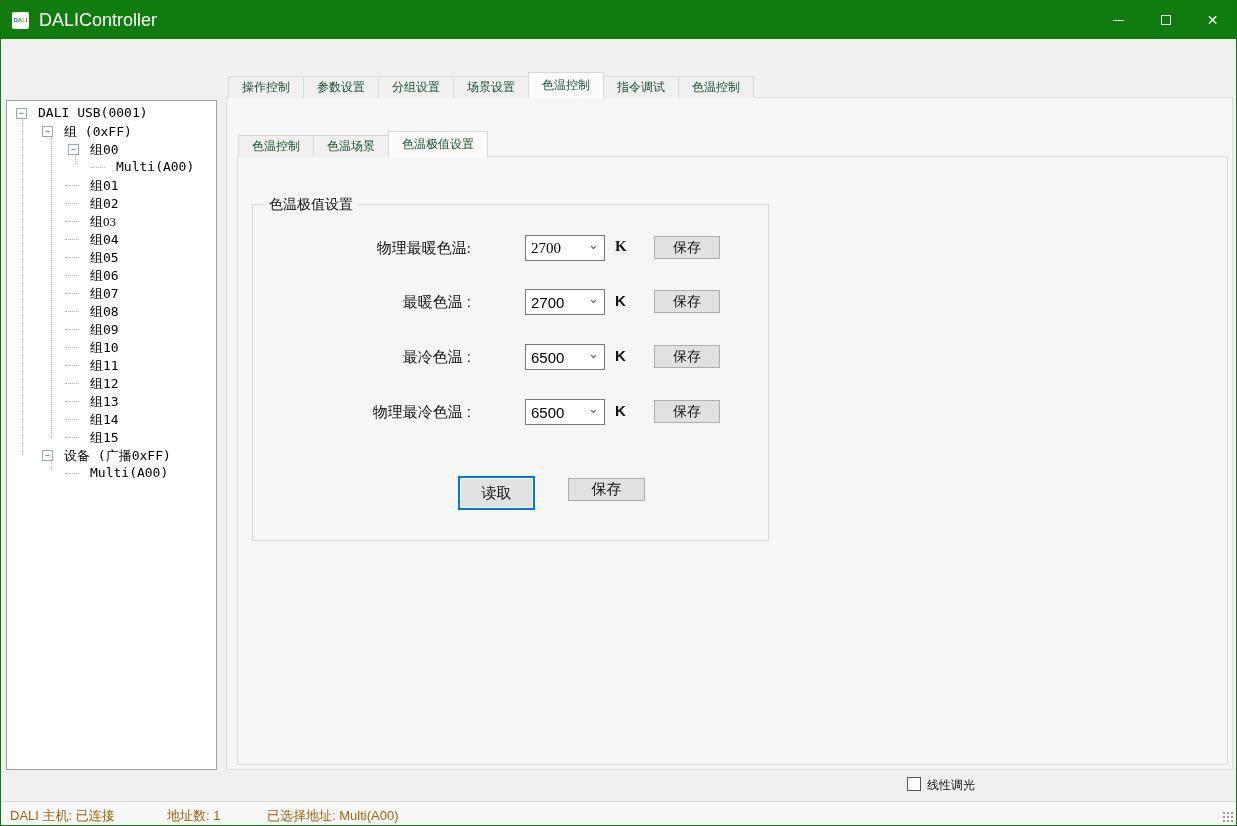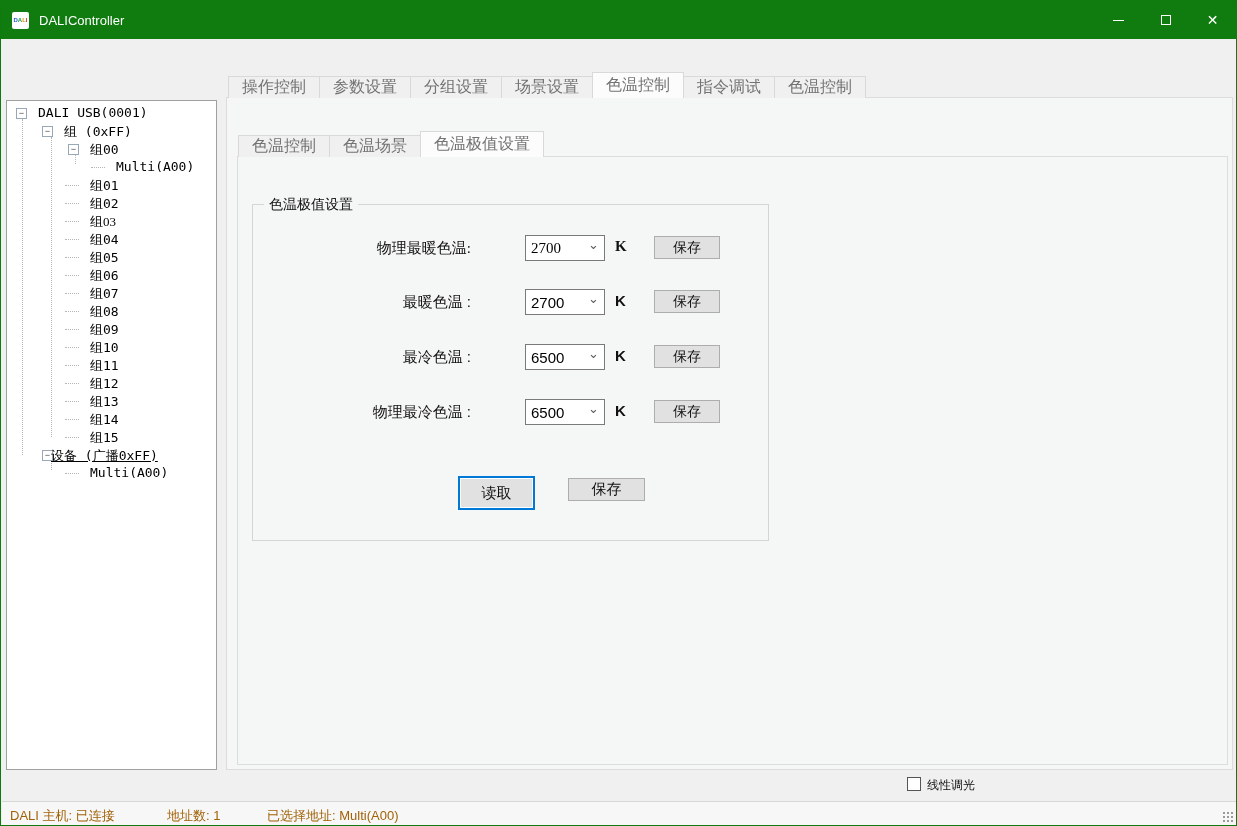--- a/index.html
+++ b/index.html
@@ -3,21 +3,21 @@
 <meta charset="utf-8">
 <style>
   * { margin:0; padding:0; box-sizing:border-box; }
   html,body { width:1237px; height:826px; font-family:"Liberation Sans","DejaVu Sans",sans-serif; }
   .window { position:relative; width:1237px; height:826px; background:#f0f0f0; border:1px solid #0e7a10; overflow:hidden; }
 
   
   .titlebar { position:absolute; left:0; top:0; width:100%; height:38px; background:#107c10; display:flex; align-items:center; }
   .app-icon { width:17px; height:17px; margin-left:11px; background:#fff; border-radius:2px; display:flex; align-items:center; justify-content:center; font-size:6px; font-weight:bold; letter-spacing:0; line-height:1; }
   .app-icon .d{color:#1f5fbf}.app-icon .a{color:#1f9f3f}.app-icon .l{color:#d69a00}.app-icon .i{color:#c53030}
-  .title-text { color:#ffffff; font-size:13px; margin-left:10px; }
+  .title-text { color:#ffffff; font-size:18px; margin-left:10px; }
   .winbtns { position:absolute; right:0; top:0; height:38px; display:flex; }
   .winbtn { width:47px; height:38px; display:flex; align-items:center; justify-content:center; color:#fff; }
   .glyph-min { width:11px; height:1px; background:#fff; }
   .glyph-max { width:10px; height:10px; border:1px solid #fff; }
   .glyph-close { font-size:14px; line-height:1; }
 
   
   .menubar { position:absolute; left:1px; top:38px; width:1235px; height:28px; background:#f0f0f0; display:flex; align-items:center; font-size:13px; color:#111; }
   .menu-item { padding:5px 10px; margin-left:9px; }
 
@@ -25,21 +25,21 @@
   .tree-panel { position:absolute; left:5px; top:99px; width:211px; height:670px; background:#ffffff; border:1px solid #a0a0a0; overflow:hidden; font-family:"DejaVu Sans Mono","Liberation Mono",monospace; font-size:13px; color:#000; }
   .tree-inner { position:relative; padding-top:3px; }
   .tree-row { position:relative; height:18px; display:flex; align-items:center; white-space:nowrap; }
   .tree-glyph { position:absolute; width:11px; height:11px; border:1px solid #99a8b9; background:#fff; color:#444; font-size:9px; line-height:9px; text-align:center; font-family:"Liberation Sans",sans-serif; }
   .tree-stub { position:absolute; width:14px; border-top:1px dotted #b5b5b5; }
   .tree-label { position:absolute; top:1px; }
   .vguide { position:absolute; width:0; border-left:1px dotted #b5b5b5; }
 
   
   .main-tabstrip { position:absolute; left:227px; top:73px; height:24px; display:flex; align-items:flex-end; z-index:3; }
-  .tab { height:22px; padding:0 13px; background:#f0f0f0; border:1px solid #d9d9d9; border-bottom:none; display:flex; align-items:center; font-size:16px; color:#737373; margin-right:-1px; }
+  .tab { height:22px; padding:0 13px; background:#f0f0f0; border:1px solid #d9d9d9; border-bottom:none; display:flex; align-items:center; font-size:12px; color:#14532d; margin-right:-1px; }
   .tab.selected { height:26px; background:#fcfcfc; position:relative; z-index:4; }
   .main-page { position:absolute; left:225px; top:96px; width:1007px; height:673px; background:#f5f6f6; border:1px solid #dcdcdc; z-index:2; }
 
   
   .sub-tabstrip { position:absolute; left:11px; top:33px; height:26px; display:flex; align-items:flex-end; z-index:3; }
   .sub-page { position:absolute; left:10px; top:58px; width:991px; height:609px; background:#f5f6f6; border:1px solid #dcdcdc; }
 
   
   .groupbox { position:absolute; left:14px; top:47px; width:517px; height:337px; border:1px solid #d5d5d5; }
   .groupbox-title { position:absolute; left:11px; top:-9px; background:#f5f6f6; padding:0 5px; font-size:14px; color:#111; }
@@ -169,21 +169,21 @@
         <div class="tree-row">
           <span class="tree-stub" style="left: 58px; top: 9px;"></span>
           <span class="tree-label" style="left: 83px;">组14</span>
         </div>
         <div class="tree-row">
           <span class="tree-stub" style="left: 58px; top: 9px;"></span>
           <span class="tree-label" style="left: 83px;">组15</span>
         </div>
         <div class="tree-row">
           <span class="tree-glyph" style="left: 35px;">−</span>
-          <span class="tree-label" style="left: 44px; text-decoration: underline;">设备 (广播0xFF)</span>
+          <span class="tree-label" style="left: 57px;">设备 (广播0xFF)</span>
         </div>
         <div class="tree-row">
           <span class="tree-stub" style="left: 58px; top: 9px;"></span>
           <span class="tree-label" style="left: 83px;">Multi(A00)</span>
         </div>
       </div>
   </div>
 
   <div class="main-tabstrip" id="maintabs">
       <div class="tab">操作控制</div>

